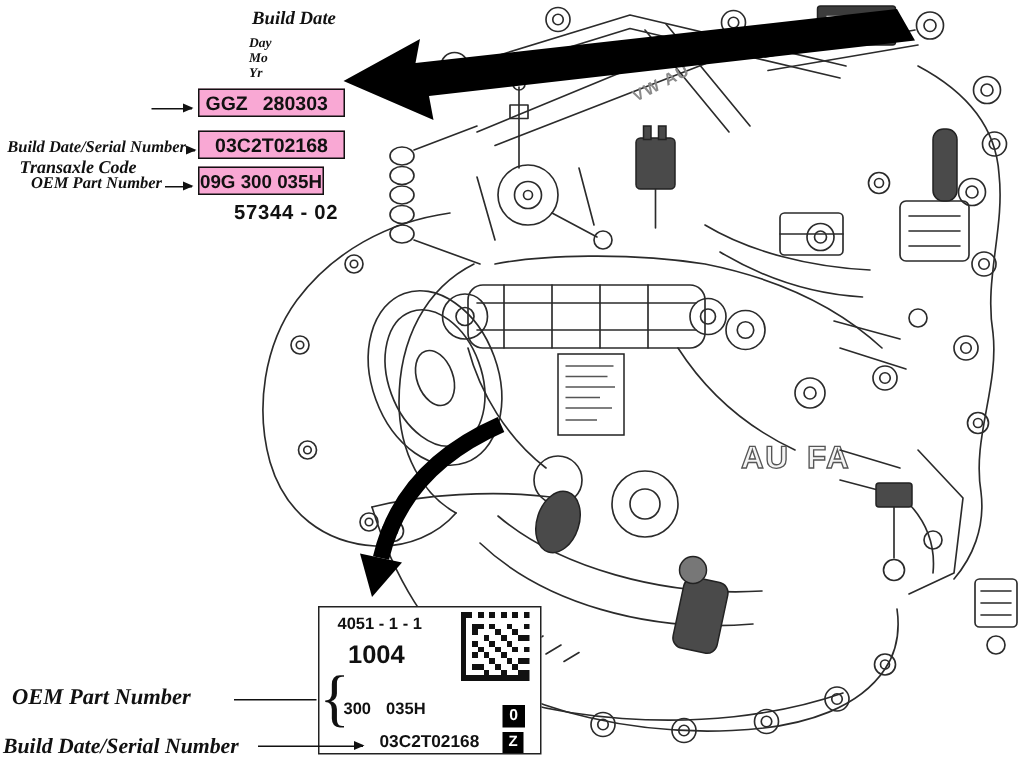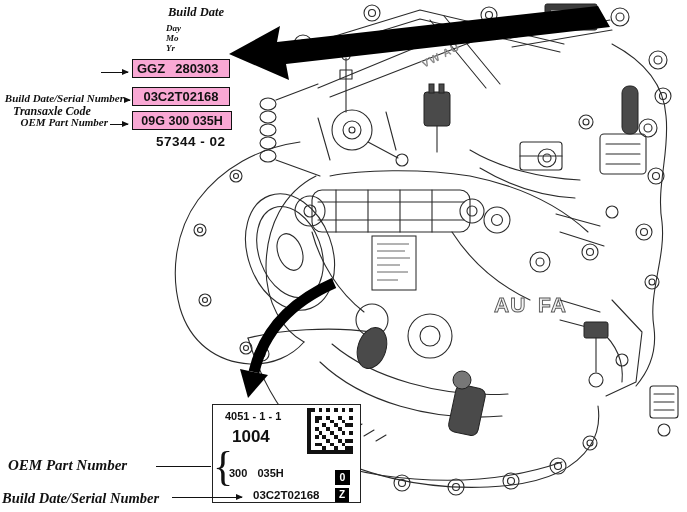--- a/index.html
+++ b/index.html
@@ -238,21 +238,21 @@
     </div>
 
     <div class="lbl" style="left:0px; top:92px; width:124px; text-align:right; font-size:11px;">Build Date/Serial Number</div>
     <div class="connector arrowed" style="left:125px; top:99.5px; width:5px;"></div>
     <div class="valbox center" style="left:132px; top:87px; width:98px;">
       <span>03C2T02168</span>
     </div>
 
     <div class="lbl" style="left:12px; top:116px; width:96px; text-align:right; font-size:11px;">OEM Part Number</div>
     <div class="connector arrowed" style="left:110px; top:123.5px; width:18px;"></div>
-    <div class="valbox center" style="left:132px; top:111px; width:100px; font-size:12.5px;text-align:right;">
+    <div class="valbox center" style="left:132px; top:111px; width:84px; font-size:12.5px;text-align:right;">
       <span>09G 300 035H</span>
     </div>
 
     <div class="fig-num">57344 - 02</div>
   </div>
 
   <div>
     <div class="bbox"></div>
 
     <div class="btxt" style="left:225px; top:410px; font-size:11px;">4051 - 1 - 1</div>

